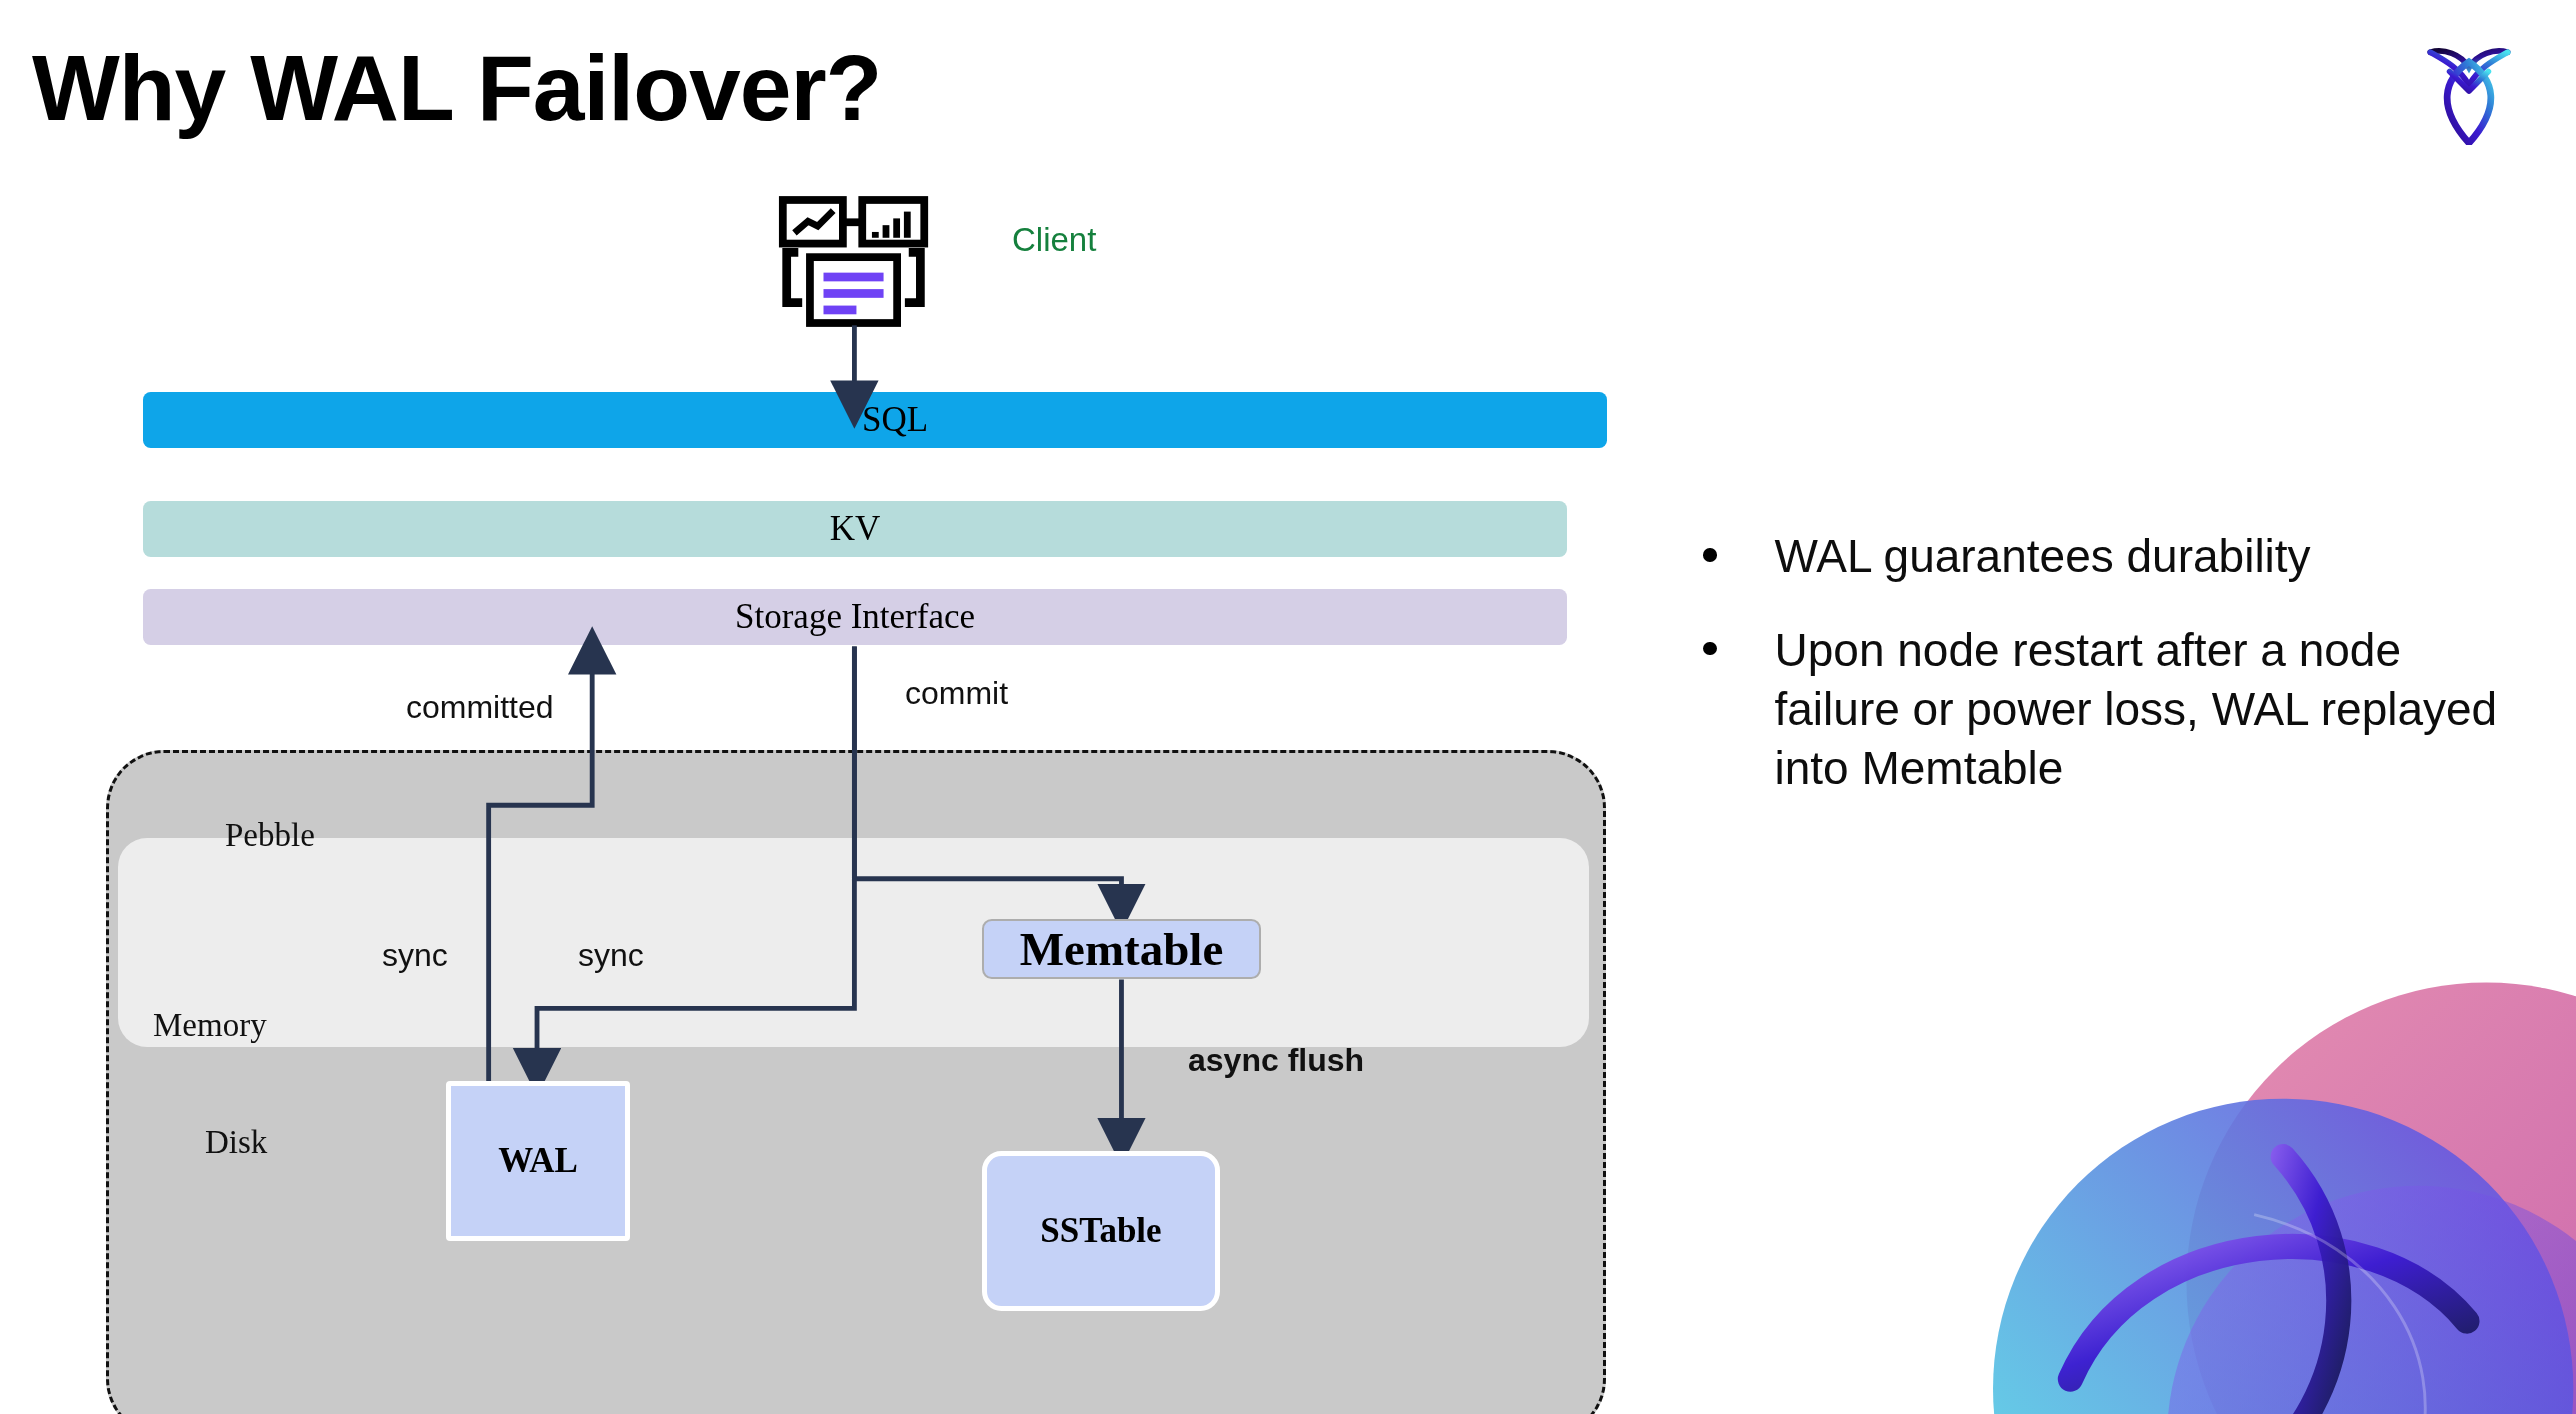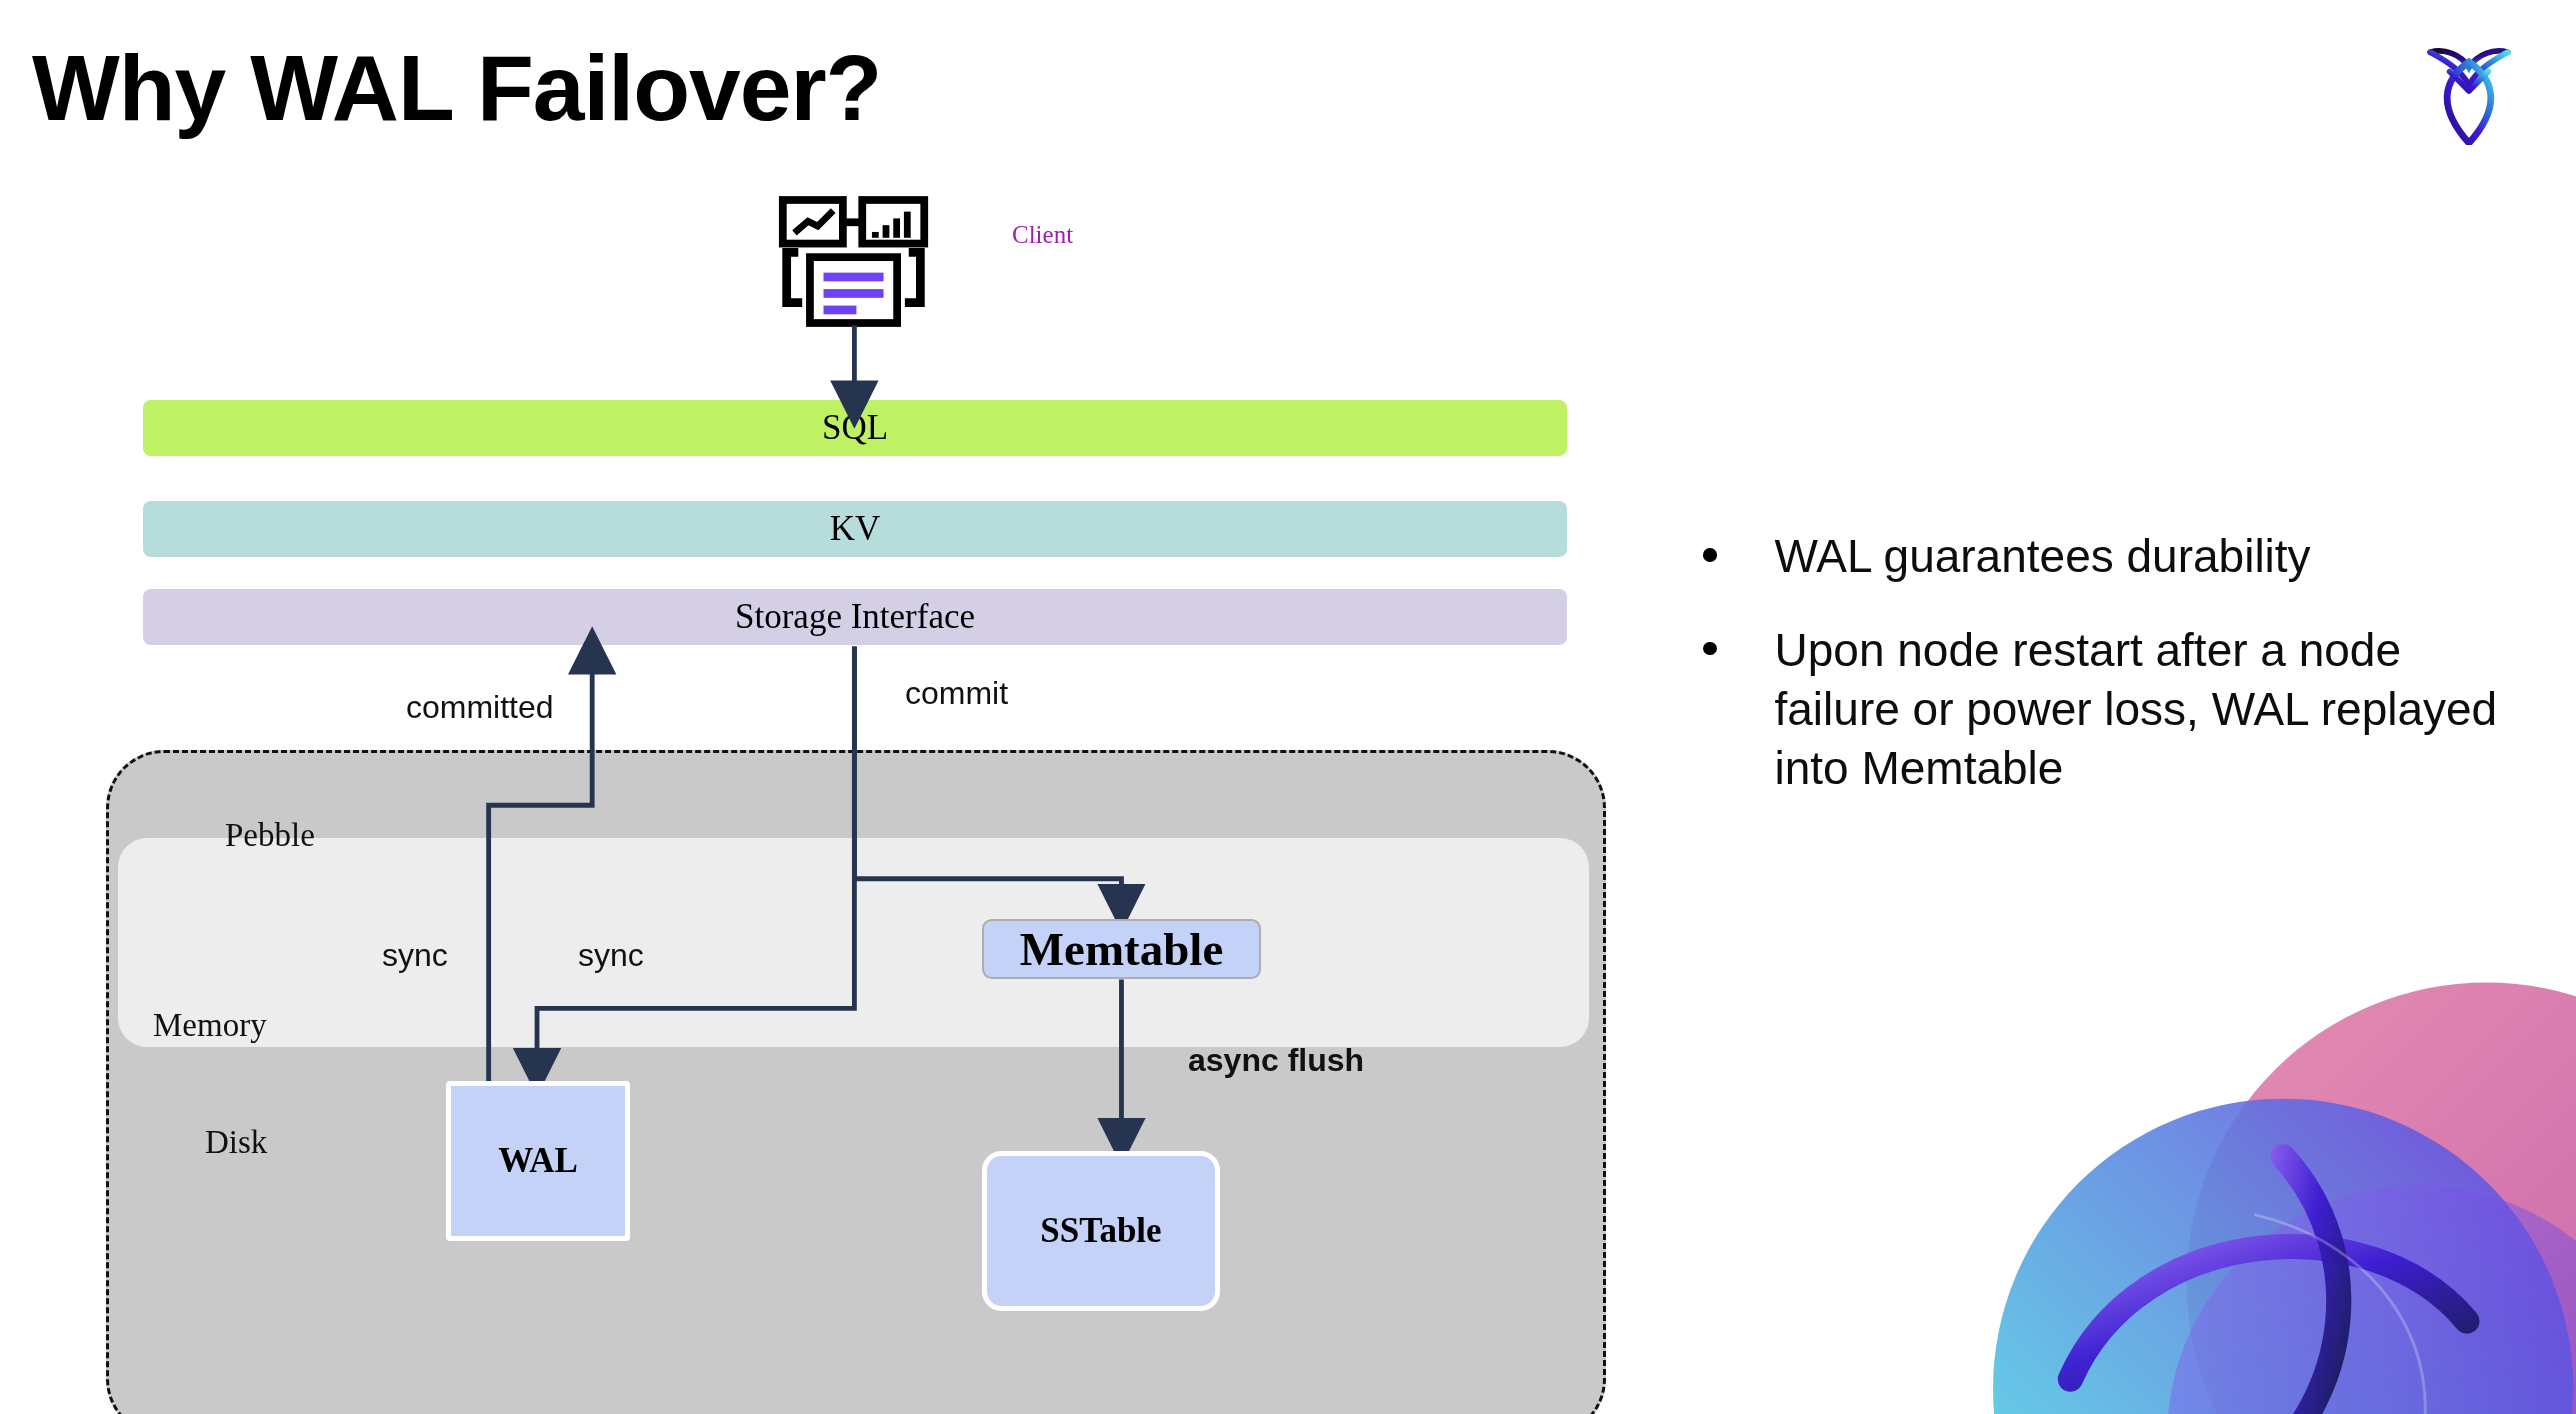--- a/index.html
+++ b/index.html
@@ -63,41 +63,41 @@
     position: absolute;
     left: 777px;
     top: 196px;
     width: 155px;
     height: 131px;
   }
   #client-label {
     position: absolute;
     left: 1012px;
     top: 221px;
-    font-family: Liberation Serif, serif;
-    font-size: 25px;
-    color: #a21caf;
+    font-family: Liberation Sans, sans-serif;
+    font-size: 33px;
+    color: #15803d;
     white-space: nowrap;
   }
 
   
   .layer-bar {
     position: absolute;
     left: 143px;
     width: 1424px;
     height: 56px;
     border-radius: 7.7px;
     display: flex;
     align-items: center;
     justify-content: center;
     font-family: "Liberation Serif", serif;
     font-size: 35px;
     color: #000000;
   }
-  #layer-sql  { top: 400px; background: #bef264; }
+  #layer-sql  { top: 392px; background: #0ea5e9; padding-left: 40px; }
   #layer-kv   { top: 501px; background: #b6dcdb; }
   #layer-si   { top: 589px; background: #d5cfe6; }
 
   
   #pebble-container {
     position: absolute;
     left: 106px;
     top: 750px;
     width: 1500px;
     height: 687px;

